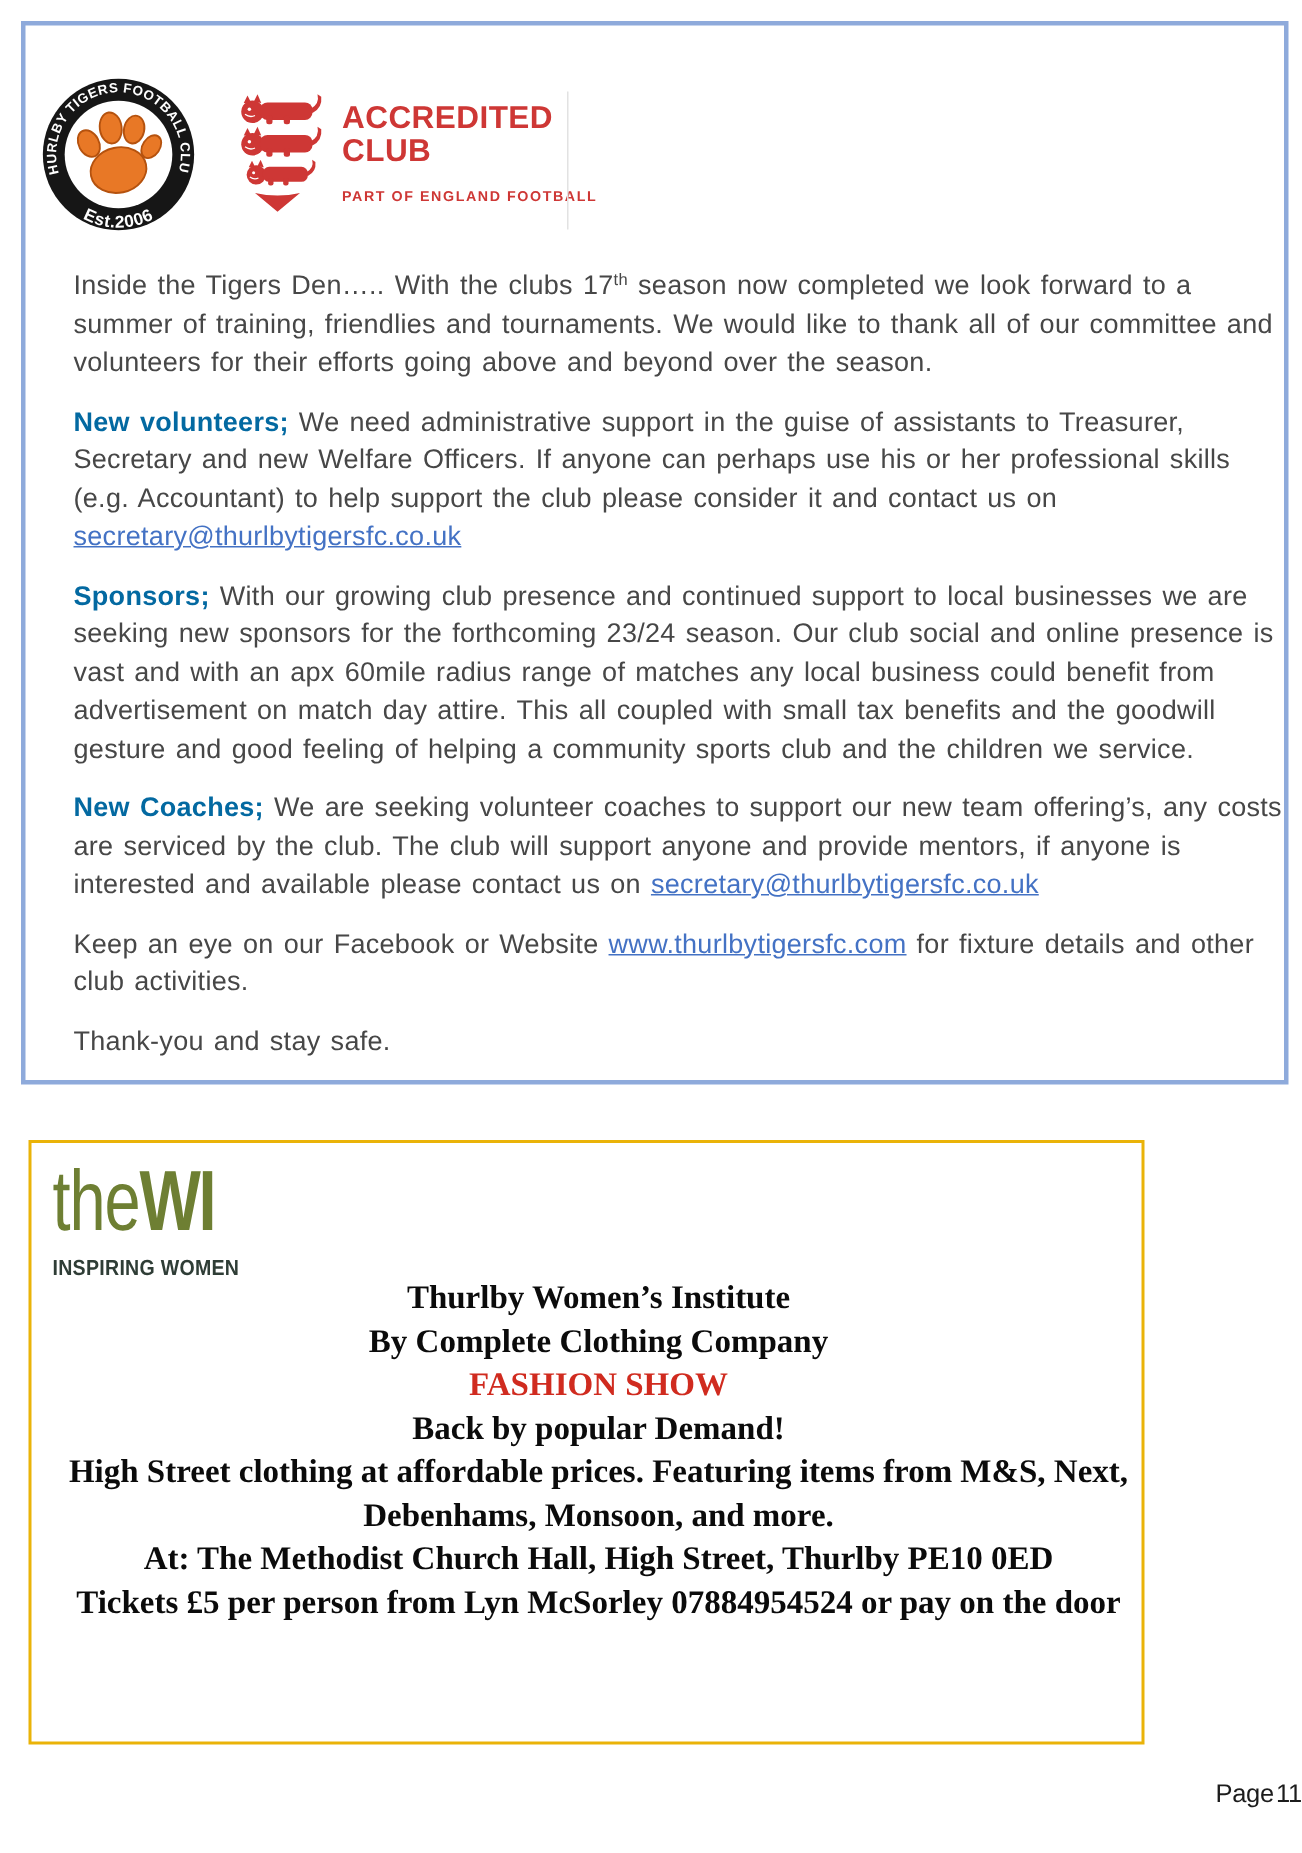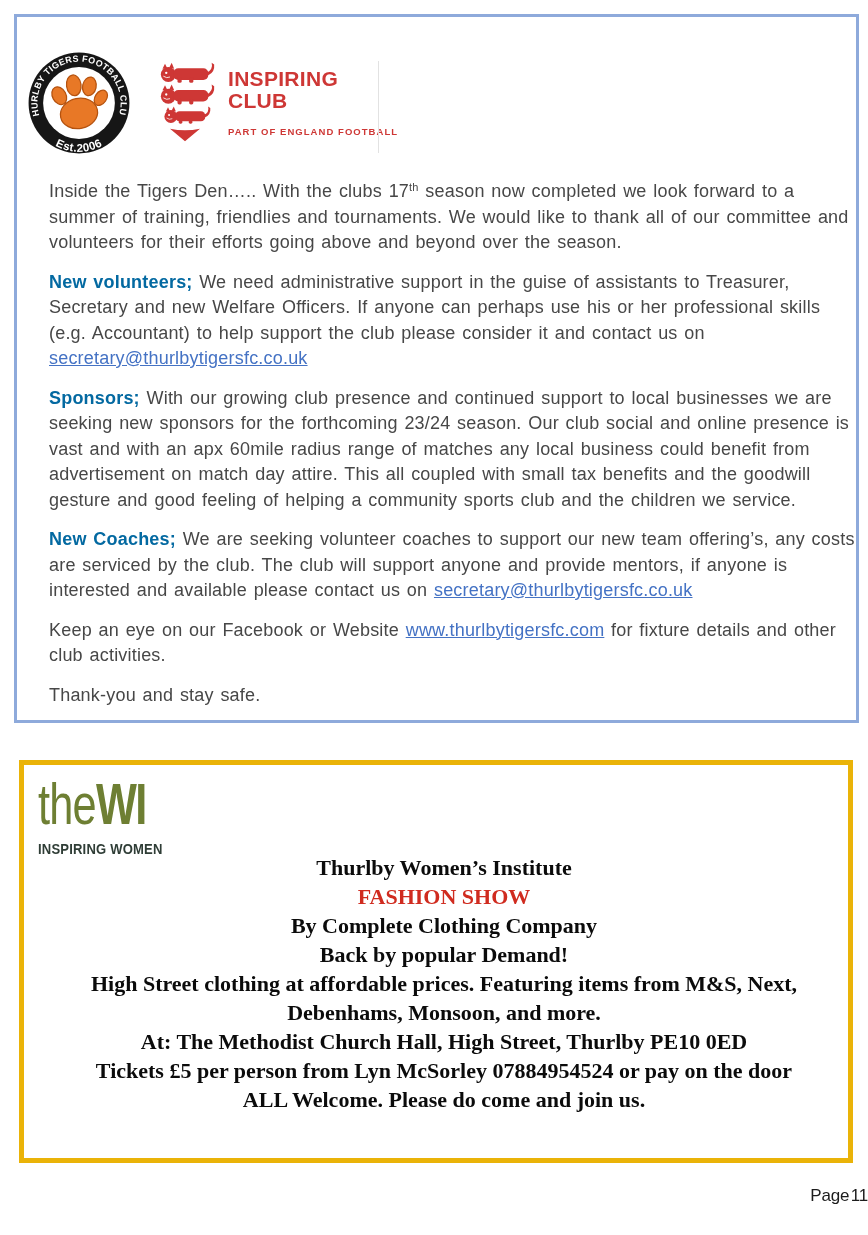--- a/index.html
+++ b/index.html
@@ -10,22 +10,22 @@
     overflow:hidden;
   }
   .box {
     position:absolute; background:#fff;
   }
   .box1 {
     left:14px; top:14px; width:845px; height:709px;
     border:3px solid #8EAADB;
   }
   .box2 {
-    left:19px; top:760px; width:834px; height:403px;
-    border:5px solid #eab308;
+    left:19px; top:760px; width:744px; height:403px;
+    border:2px solid #eab308;
     padding-left:32px;
   }
   
   .logo-row { position:absolute; left:0; top:0; width:100%; height:150px; }
   .tigers-logo { position:absolute; left:10px; top:34px; }
   .fa-logo { position:absolute; left:138px; top:42px; display:flex; align-items:center; }
   .fa-text { margin-left:13px; color:#CE3735; }
   .fa-title { font-size:21px; font-weight:bold; line-height:22px; letter-spacing:0.3px; }
   .fa-sub { font-size:9.5px; font-weight:bold; letter-spacing:1.05px; margin-top:14px; }
   .v-divider { position:absolute; left:361px; top:44px; width:1px; height:92px; background:#E2E2E2; }
@@ -134,21 +134,21 @@
             <rect x="39" y="14" width="5" height="7" rx="2"></rect>
             <path d="M60,9 q8,-4 6,-12 l3,2 q1,9 -7,13 z"></path>
             <circle cx="11.5" cy="9" r="1.4" fill="#fff"></circle>
             <path d="M8,13 q4,3 8,1" stroke="#fff" stroke-width="1" fill="none"></path>
           </g>
 
           <path d="M18,80 q18,4 36,0 L36,95 Z"></path>
         </g>
       </svg>
       <div class="fa-text">
-        <div class="fa-title">INSPIRING</div>
+        <div class="fa-title">ACCREDITED</div>
         <div class="fa-title">CLUB</div>
         <div class="fa-sub">PART OF ENGLAND FOOTBALL</div>
       </div>
     </div>
 
     <div class="v-divider"></div>
   </div>
 
   <div class="tigers-copy">
     <p><span>Inside the Tigers Den….. With the clubs 17</span><span class="sup">th</span><span> season now completed we look forward to a summer of training, friendlies and tournaments. We would like to thank all of our committee and volunteers for their efforts going above and beyond over the season.</span></p>
@@ -168,24 +168,23 @@
 <section class="box box2">
 
   <div class="wi-logo">
     <div class="wi-word"><span class="wi-the">the</span><span class="wi-wi">WI</span></div>
     <br>
     <span class="wi-tagline">INSPIRING WOMEN</span>
   </div>
 
   <div class="wi-lines">
     <div class="wi-line">Thurlby Women’s Institute</div>
+    <div class="wi-line">By Complete Clothing Company</div>
     <div class="wi-line red">FASHION SHOW</div>
-    <div class="wi-line">By Complete Clothing Company</div>
     <div class="wi-line">Back by popular Demand!</div>
     <div class="wi-line">High Street clothing at affordable prices. Featuring items from M&amp;S, Next,</div>
     <div class="wi-line">Debenhams, Monsoon, and more.</div>
     <div class="wi-line">At: The Methodist Church Hall, High Street, Thurlby PE10 0ED</div>
     <div class="wi-line">Tickets £5 per person from Lyn McSorley 07884954524 or pay on the door</div>
-    <div class="wi-line">ALL Welcome. Please do come and join us.</div>
   </div>
 </section>
 
 <div class="page-footer">Page 11</div>
 
 </body></html>

